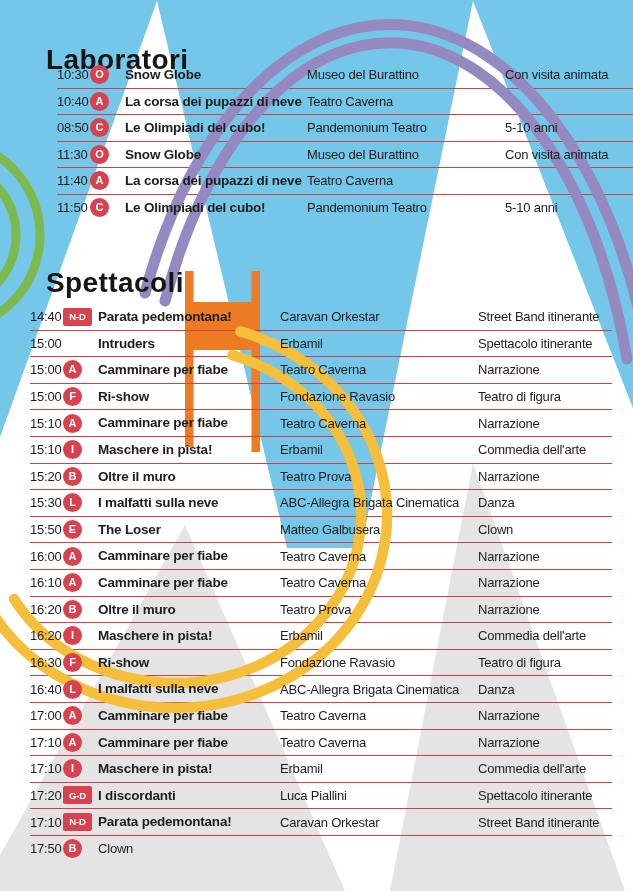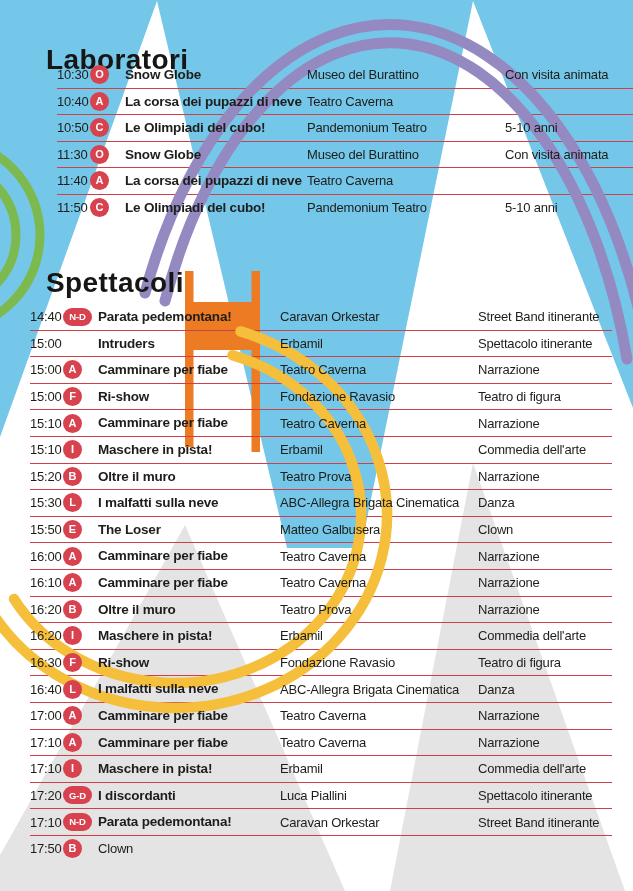--- a/index.html
+++ b/index.html
@@ -36,21 +36,21 @@
   .cell.time{width:33px;}
   .cell.badgec{width:35px;display:flex;align-items:center;}
   .cell.title{width:182px;font-size:13.5px;font-weight:700;}
   .cell.venue{width:198px;}
   .cell.note{flex:1;}
   .badge{
     display:inline-flex;align-items:center;justify-content:center;
     min-width:19px;height:19px;border-radius:50%;
     background:var(--c-badge);color:#fff;font-size:11px;font-weight:700;letter-spacing:0;
   }
-  .badge.pill{min-width:29px;height:18px;border-radius:9px;font-size:9.5px;letter-spacing:-.2px;}
+  .badge.pill{min-width:29px;height:18px;border-radius:2px;font-size:9.5px;letter-spacing:-.2px;}
 </style>
 </head>
 <body>
 
 <div class="page">
 
   <svg class="deco-back" width="633" height="891" viewBox="0 0 633 891">
     <path class="sky" d="M0,0 H633 V408 L473,1 L361,548 H287 L157,1 L0,437 Z"></path>
     <path class="gray-mtn" d="M185,525 L-20,891 L345,891 Z"></path>
     <path class="gray-mtn" d="M473,463 L390,891 L625,891 Z"></path>
@@ -75,21 +75,21 @@
       <div class="row">
     <span class="cell time">10:40</span>
     <span class="cell badgec">
       <span class="badge">A</span>
     </span>
     <span class="cell title">La corsa dei pupazzi di neve</span>
     <span class="cell venue">Teatro Caverna</span>
     <span class="cell note"></span>
   </div>
       <div class="row">
-    <span class="cell time">10:50</span>
+    <span class="cell time">08:50</span>
     <span class="cell badgec">
       <span class="badge">C</span>
     </span>
     <span class="cell title">Le Olimpiadi del cubo!</span>
     <span class="cell venue">Pandemonium Teatro</span>
     <span class="cell note">5-10 anni</span>
   </div>
       <div class="row">
     <span class="cell time">11:30</span>
     <span class="cell badgec">

